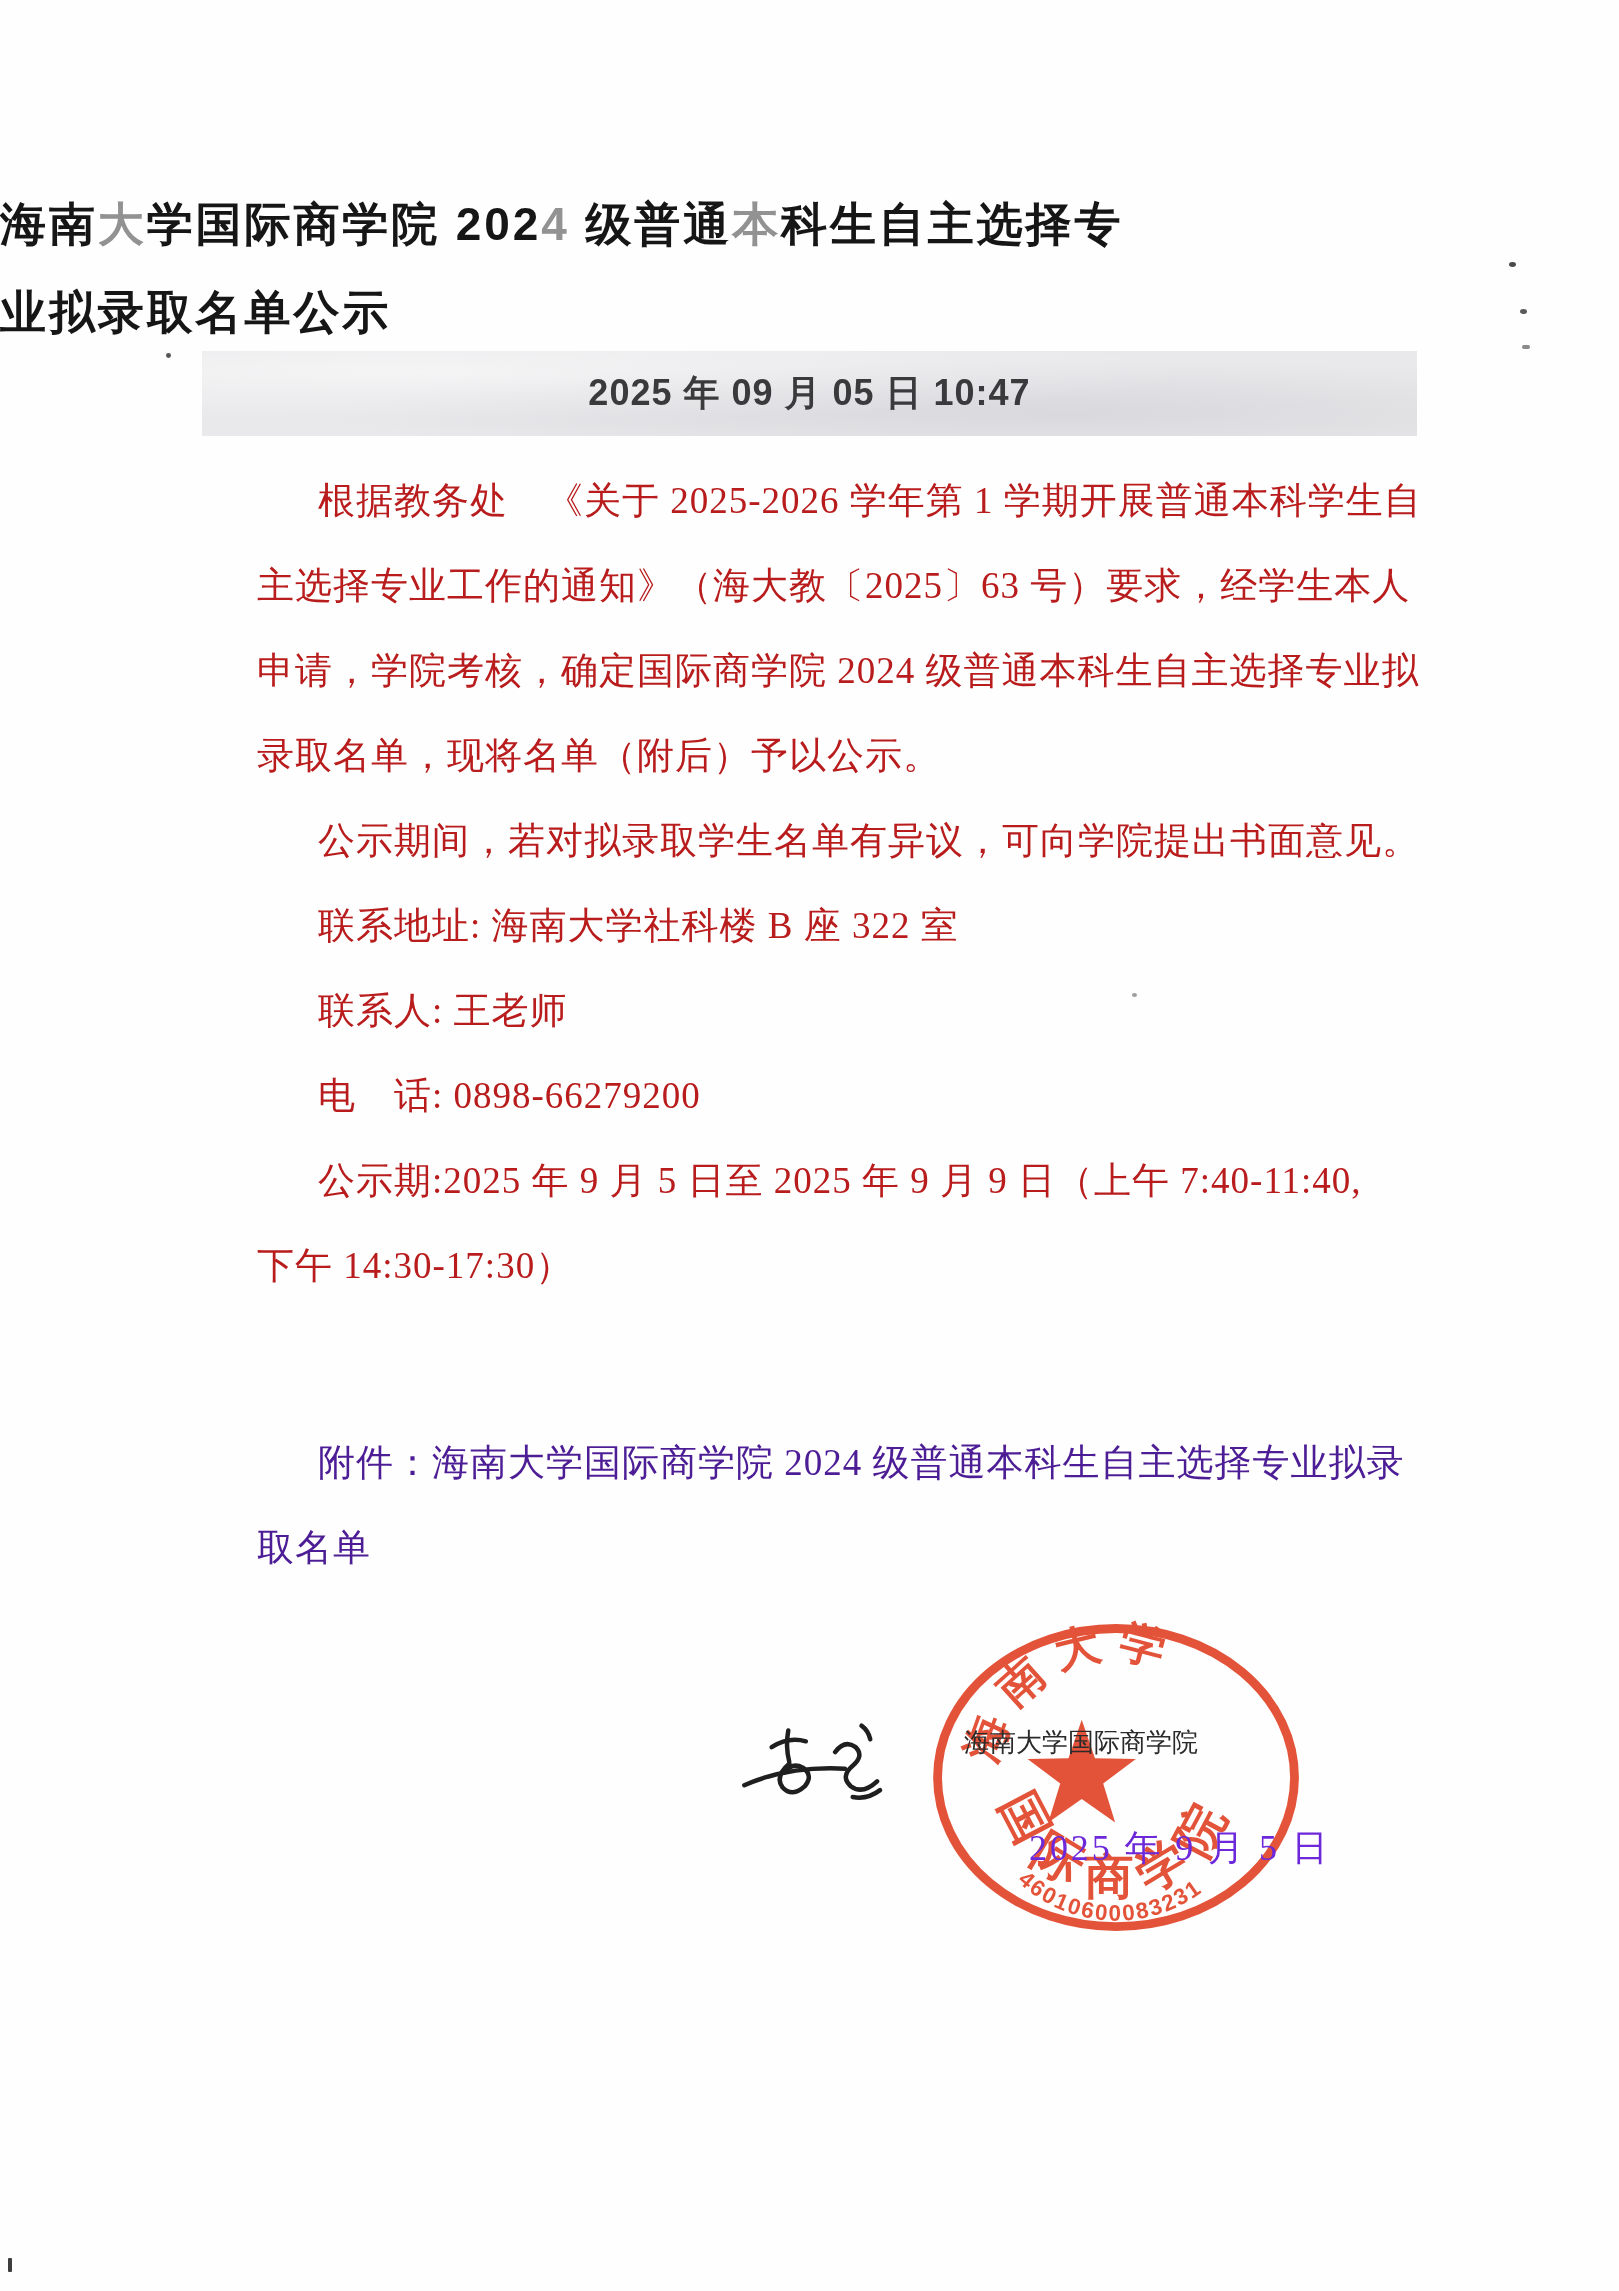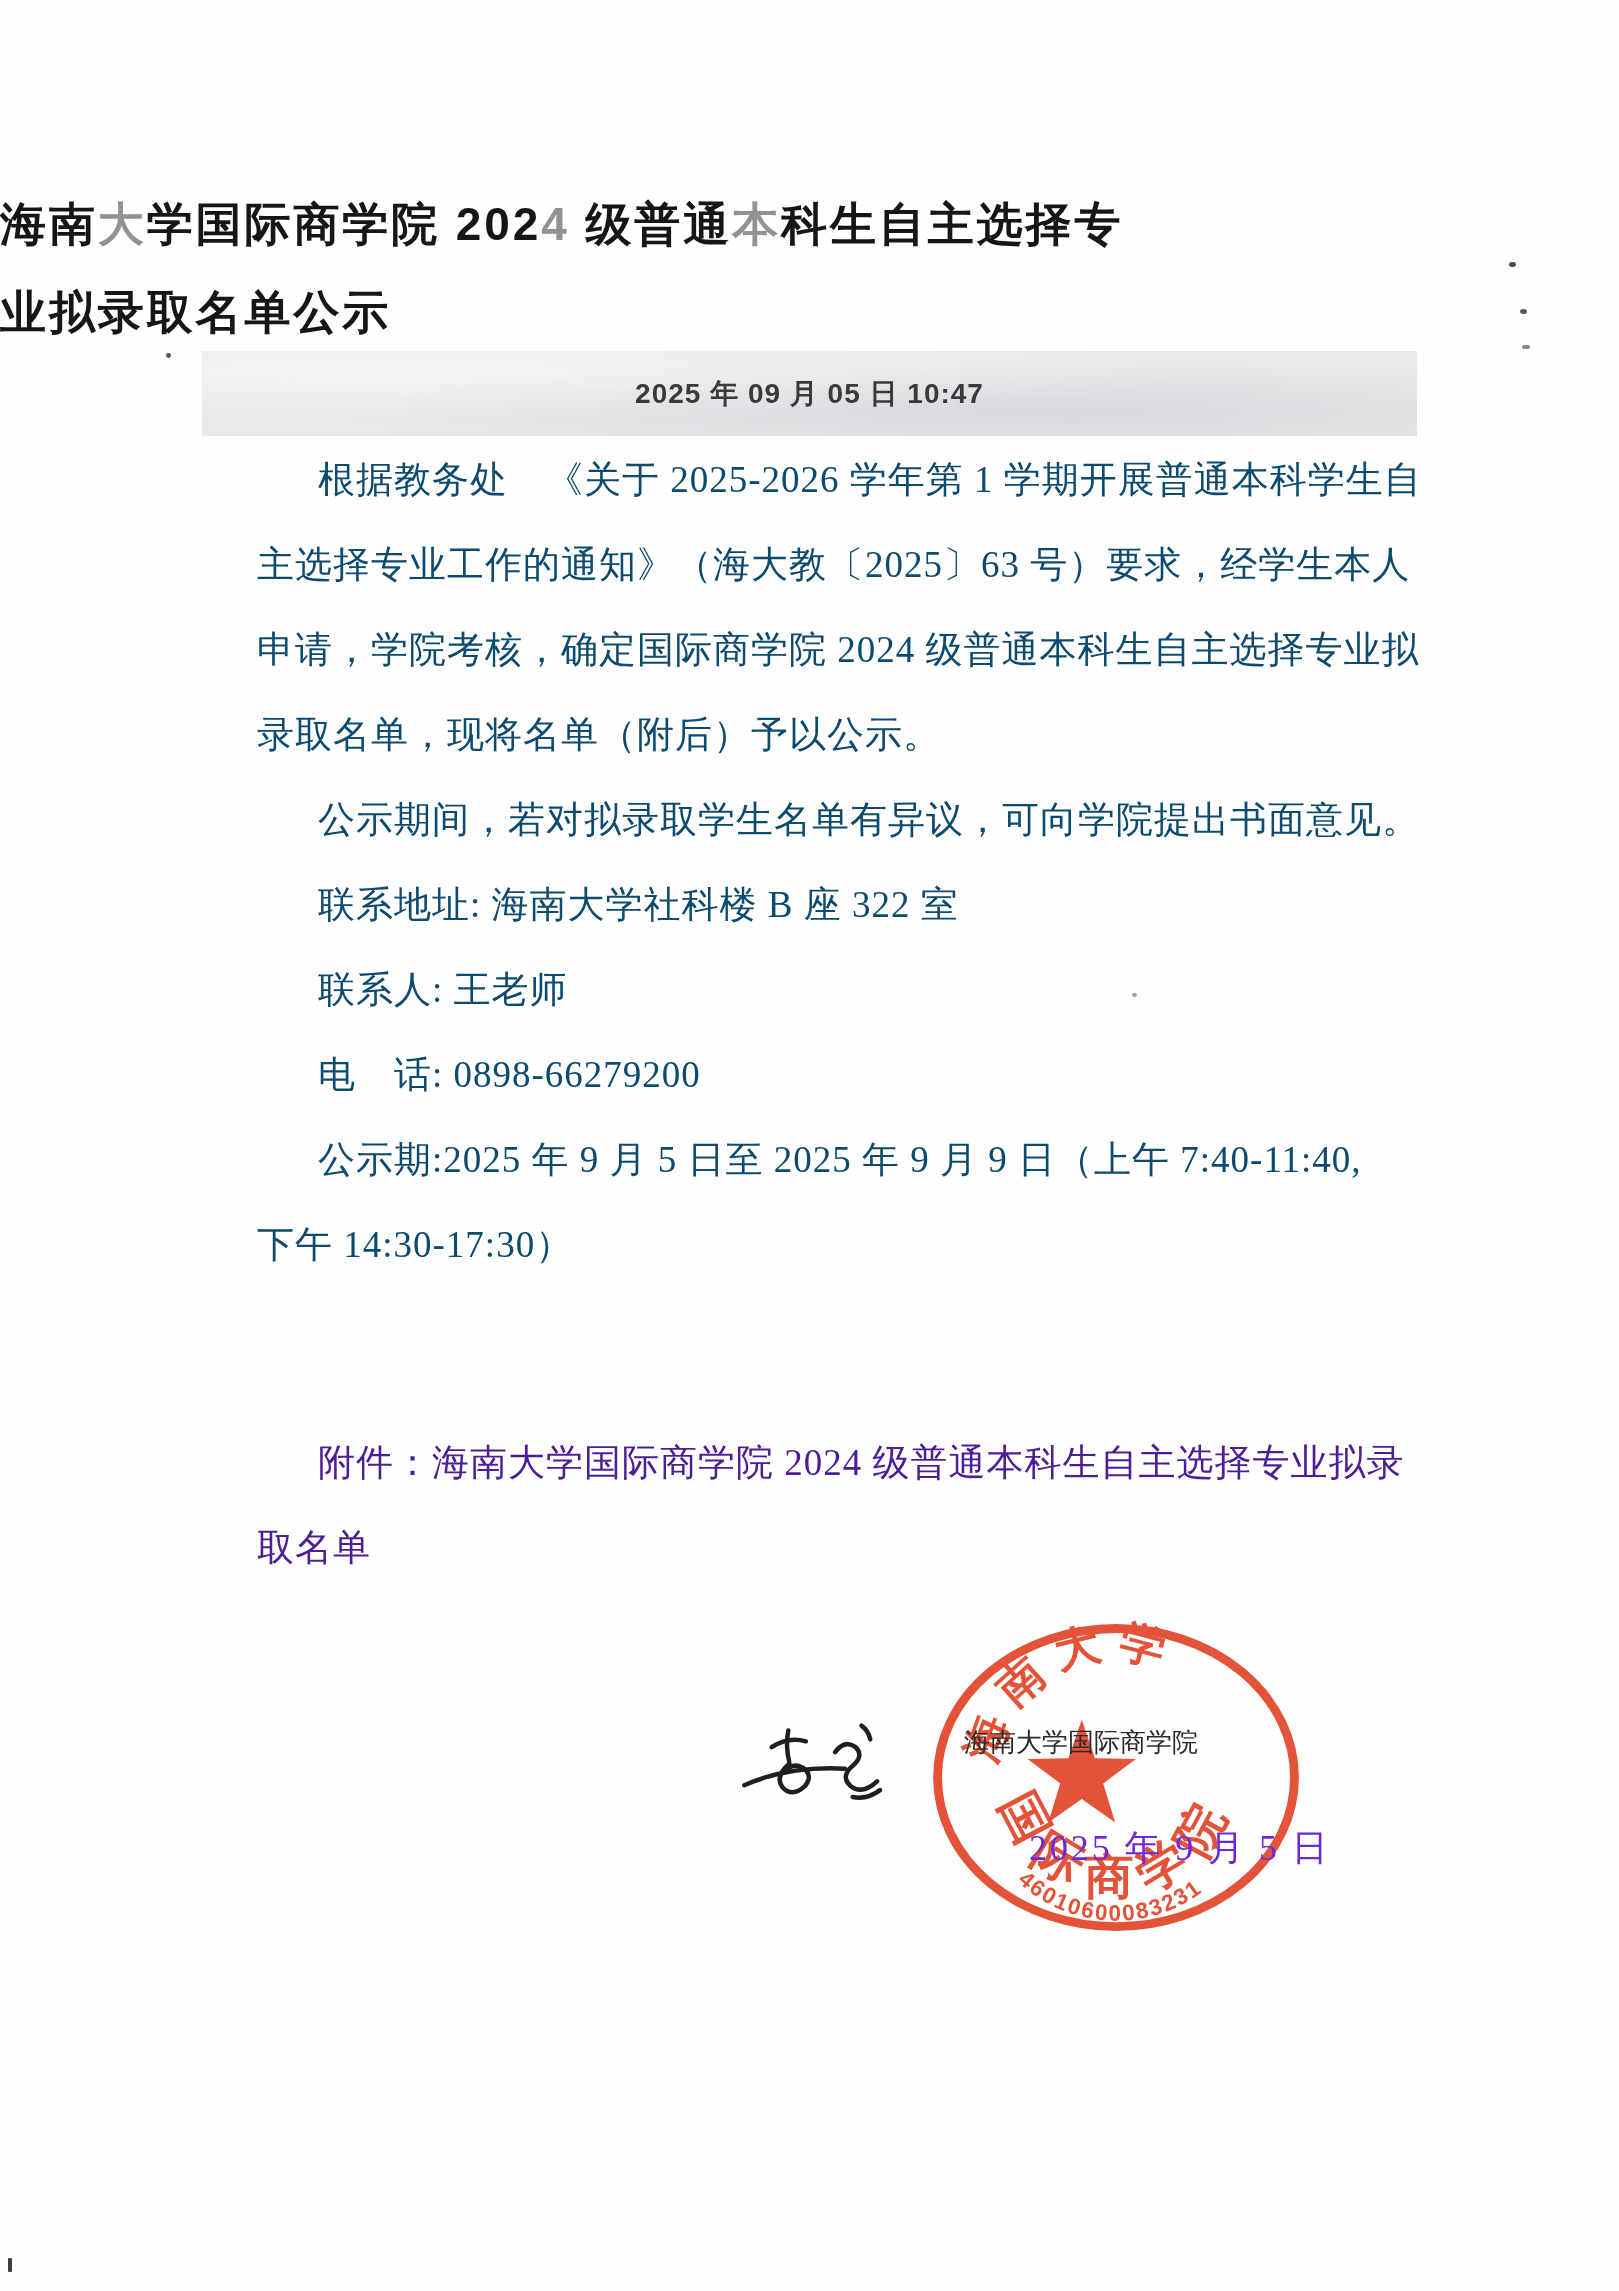--- a/index.html
+++ b/index.html
@@ -18,26 +18,26 @@
   
   .date-band{
     position:absolute;left:202px;top:351px;width:1215px;height:85px;
     background:#e9e9eb;
     background-image:
       radial-gradient(ellipse at 18% 25%, rgba(255,255,255,.55), rgba(255,255,255,0) 55%),
       radial-gradient(ellipse at 72% 75%, rgba(200,200,206,.45), rgba(200,200,206,0) 60%),
       radial-gradient(ellipse at 45% 50%, rgba(222,222,226,.5), rgba(222,222,226,0) 70%);
     display:flex;align-items:center;justify-content:center;
     font-family:"Liberation Sans",sans-serif;font-weight:bold;
-    font-size:28px;color:#3a3a3c;letter-spacing:1px;
+    font-size:36px;color:#3a3a3c;letter-spacing:1px;
   }
   
   .body-lines{
-    position:absolute;left:257px;top:437px;width:1192px;
-    font-size:37px;letter-spacing:1px;color:#0c4a6e;
+    position:absolute;left:257px;top:458px;width:1192px;
+    font-size:37px;letter-spacing:1px;color:#b91c1c;
   }
   .bline{height:85px;line-height:85px;white-space:pre;}
   .bline.ind{text-indent:61px;}
   .attach-lines{
     position:absolute;left:257px;top:1420px;width:1192px;
     font-size:37px;letter-spacing:1px;color:#4c1d95;
   }
   
   .org-line{
     position:absolute;left:941px;top:1725px;z-index:7;

